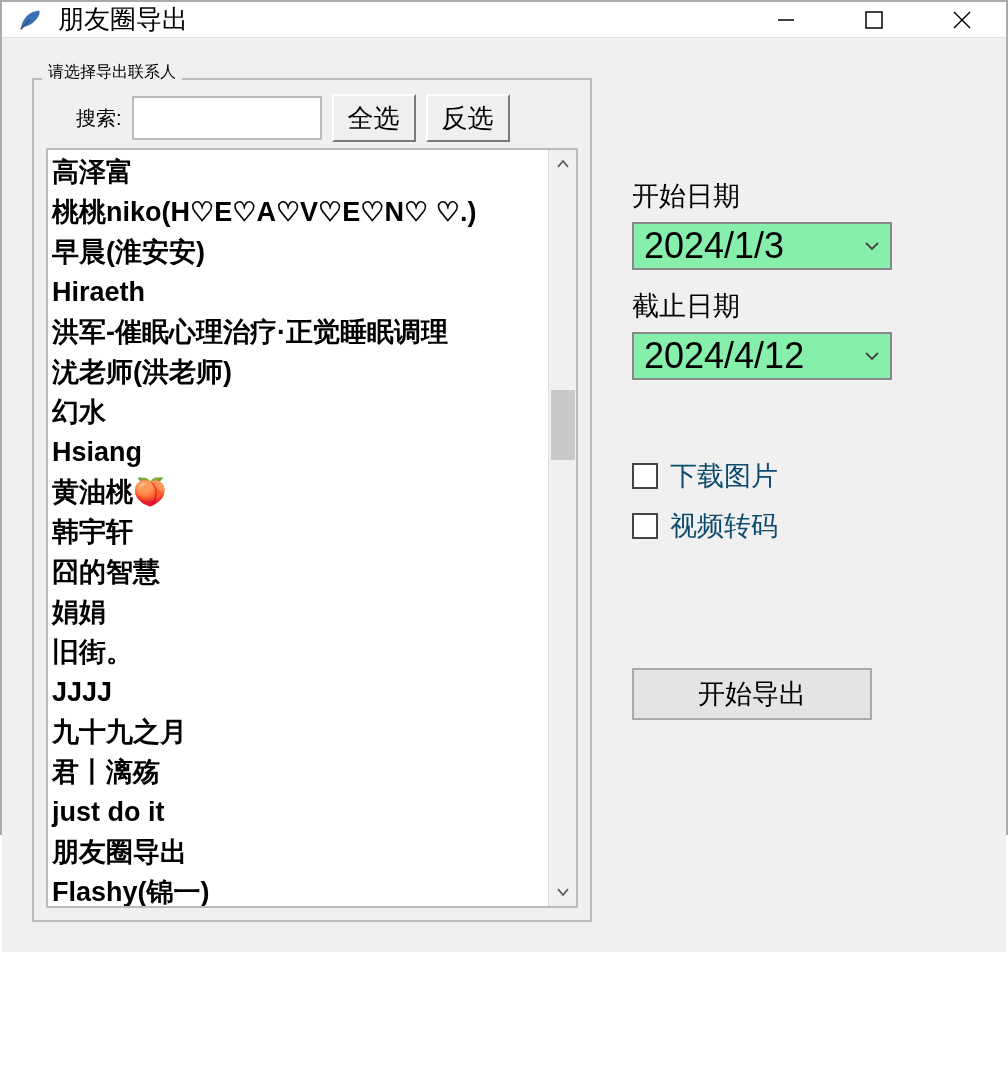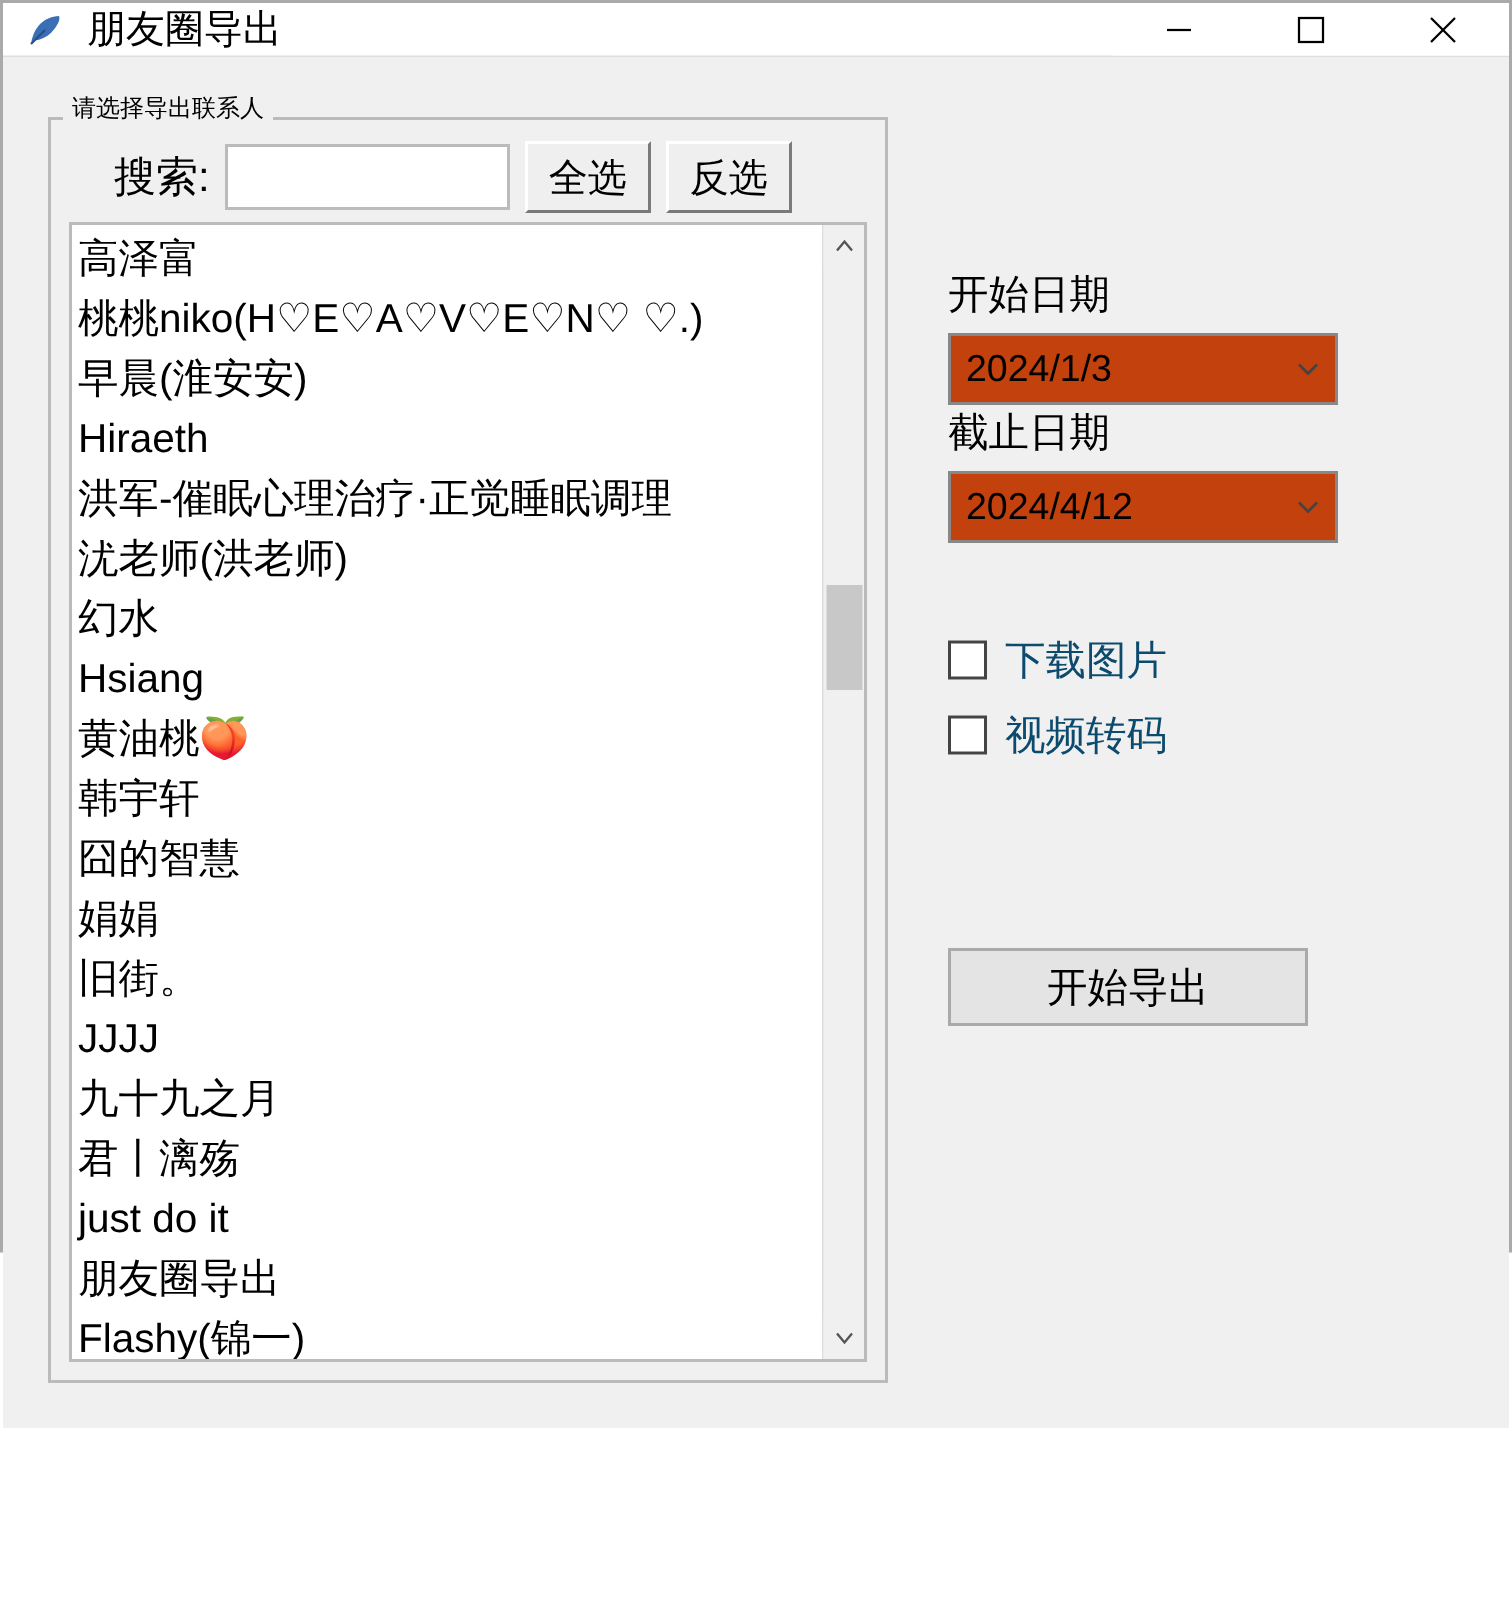--- a/index.html
+++ b/index.html
@@ -77,21 +77,21 @@
     color: #000;
   }
   .search-row {
     display: flex;
     align-items: center;
     gap: 10px;
     margin-bottom: 6px;
     padding-left: 30px;
   }
   .search-label {
-    font-size: 28px;
+    font-size: 20px;
     color: #000;
   }
   .search-input {
     width: 190px;
     height: 44px;
     border: 2px solid #bbb;
     background: #fff;
     font-size: 24px;
     padding: 0 6px;
   }
@@ -112,20 +112,21 @@
   .listbox-wrap {
     border: 2px solid #bbb;
     background: #fff;
     height: 760px;
     display: flex;
   }
   .listbox {
     flex: 1;
     overflow: hidden;
     padding: 2px 4px;
+    font-weight: bold;
   }
   .list-item {
     font-size: 27px;
     color: #000;
     line-height: 40px;
     white-space: nowrap;
   }
   .scrollbar {
     width: 28px;
     background: #f0f0f0;
@@ -157,26 +158,27 @@
     flex-direction: column;
   }
   .field-label {
     font-size: 27px;
     color: #000;
     margin-bottom: 8px;
   }
   .date-select {
     height: 48px;
     border: 2px solid #888;
-    background: #c2410c;
+    background: #86efac;
     display: flex;
     align-items: center;
     justify-content: space-between;
     padding: 0 10px 0 10px;
-    font-size: 25px;
+    font-size: 36px;
+    margin-bottom: 18px;
     width: 260px;
   }
   .chev {
     font-size: 18px;
     color: #444;
   }
   .chk-row {
     display: flex;
     align-items: center;
     gap: 12px;

